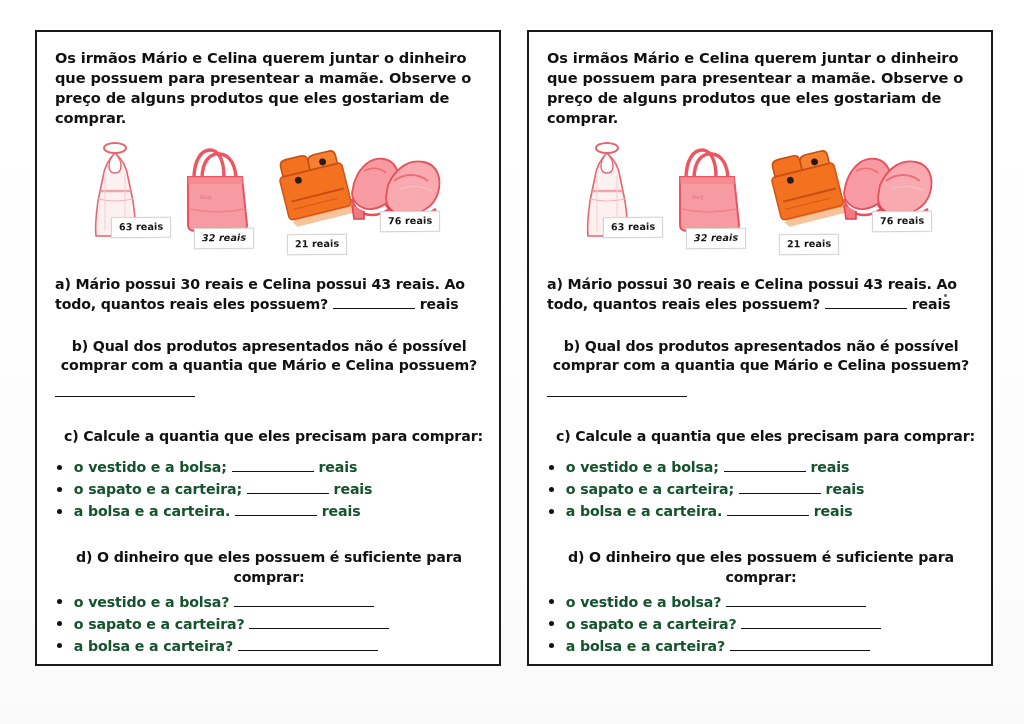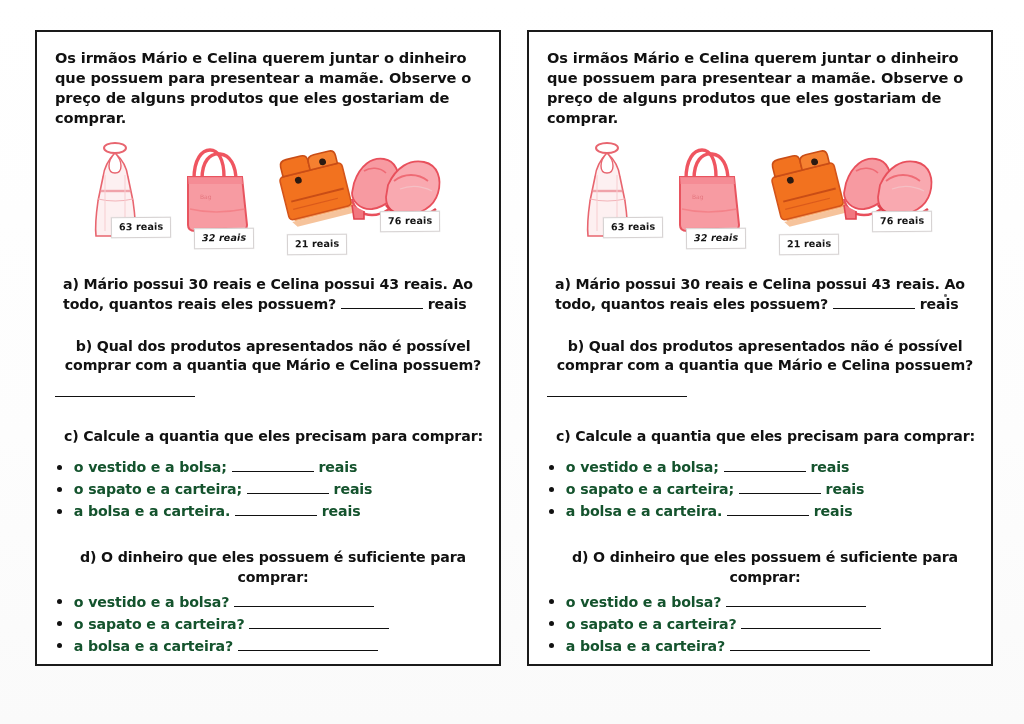--- a/index.html
+++ b/index.html
@@ -51,21 +51,21 @@
     letter-spacing: -0.1px;
     margin: 2px 0 0 2px;
   }
 
   .q {
     font-size: 14.2px;
     font-weight: bold;
     line-height: 1.38;
     color: #111;
     letter-spacing: -0.15px;
-    margin: 0 0 0 10px;
+    margin: 0 0 0 2px;
   }
   .q-a  { margin-top: 18px; }
   .q-b  { margin-top: 22px; text-align: center; }
   .q-c  { margin-top: 26px; text-align: right; }
   .q-d  { margin-top: 26px; text-align: center; }
 
   .blank-line {
     display: inline-block;
     border-bottom: 1.6px solid #111;
     vertical-align: baseline;

